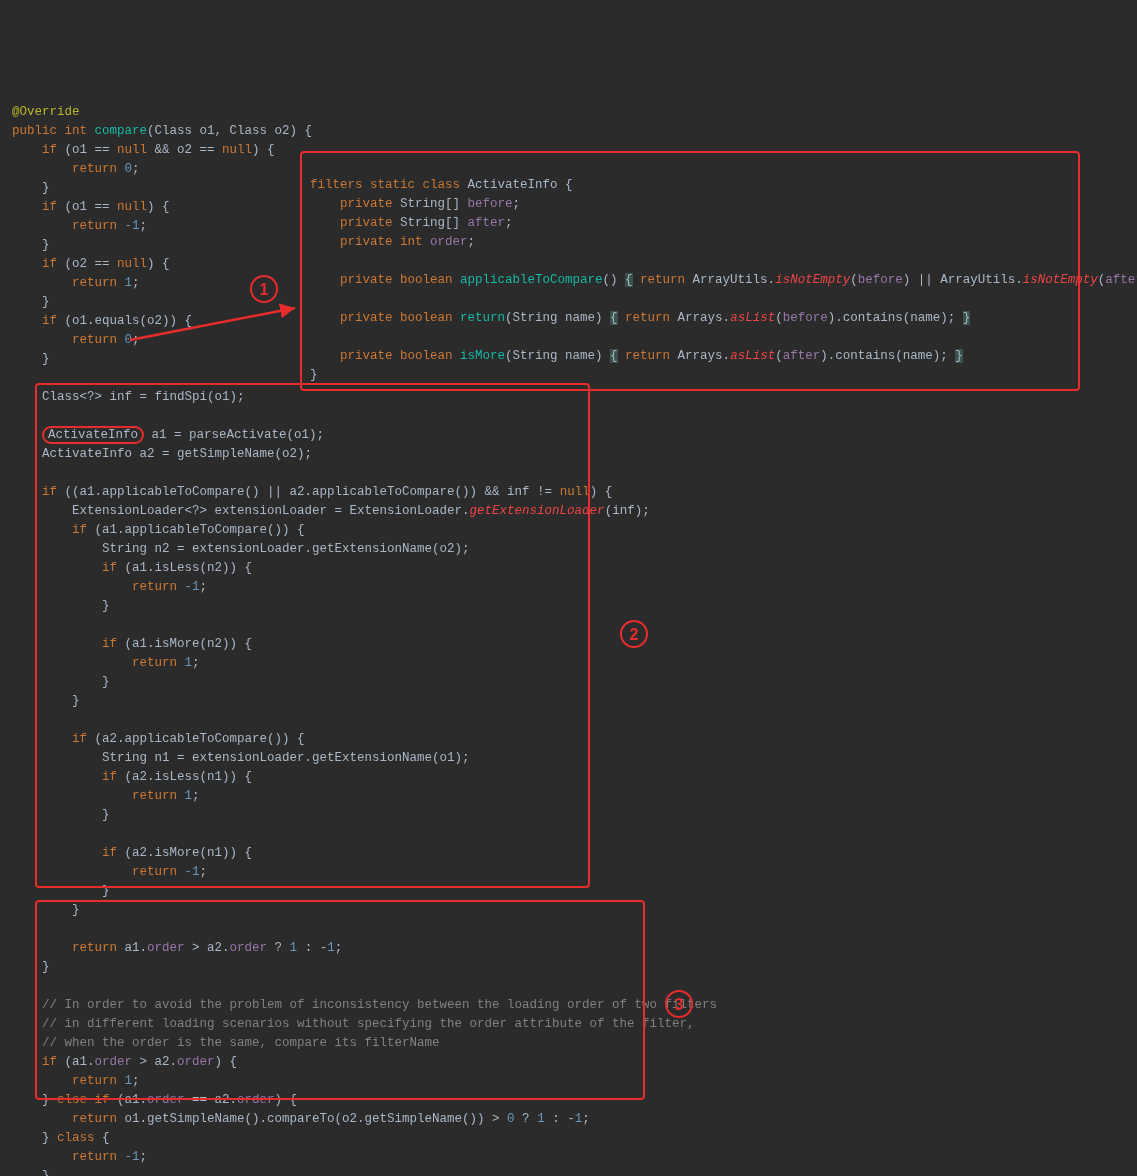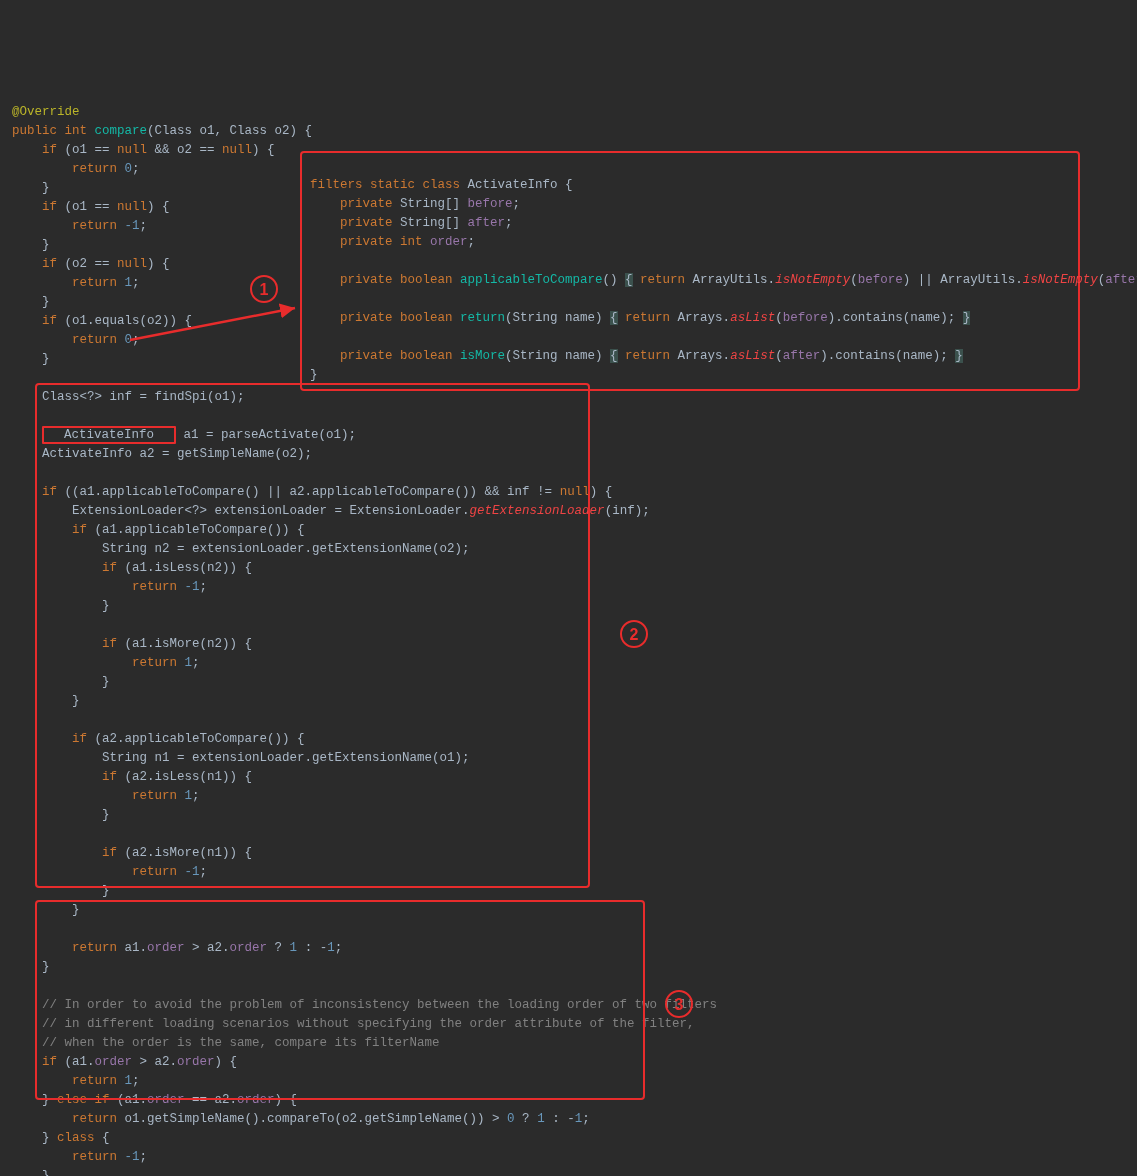--- a/index.html
+++ b/index.html
@@ -14,21 +14,21 @@
     position: relative;
   }
   .kw { color: #cc7832; }
   .anno { color: #bbb529; margin-top: 39px; }
   .num { color: #6897bb; }
   .fld { color: #9876aa; font-family: Liberation Mono, monospace; }
   .mth { color: #14b8a6; }
   .stat-ital { color: #ef4444; font-style: italic; }
   .cmt { color: #808080; }
   .box-main { border: 2.5px solid #e82c2c; border-radius: 4px; padding: 4px 8px; position: absolute; box-sizing: border-box; }
-  .box-inline { border: 2.5px solid #e82c2c; border-radius: 1px; padding: 0 20px; }
+  .box-inline { border: 2.5px solid #e82c2c; border-radius: 9px; padding: 0 4px; }
   .callout { color: #e82c2c; font-size: 22px; font-weight: bold; position: absolute; }
   .circle-num { display:inline-flex; align-items:center; justify-content:center; width:24px; height:24px; border:2px solid #e82c2c; border-radius:50%; color:#e82c2c; font-size:16px; font-family: Arial, sans-serif; }
   svg.arrow { position: absolute; pointer-events: none; }
   .hlbrace { background: #3b514d; }
 </style>
 </head>
 <body>
 
 
 

